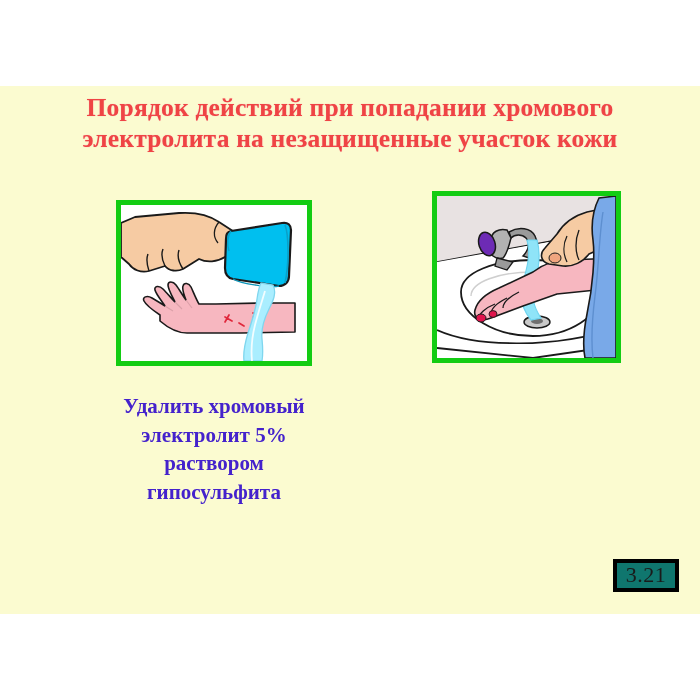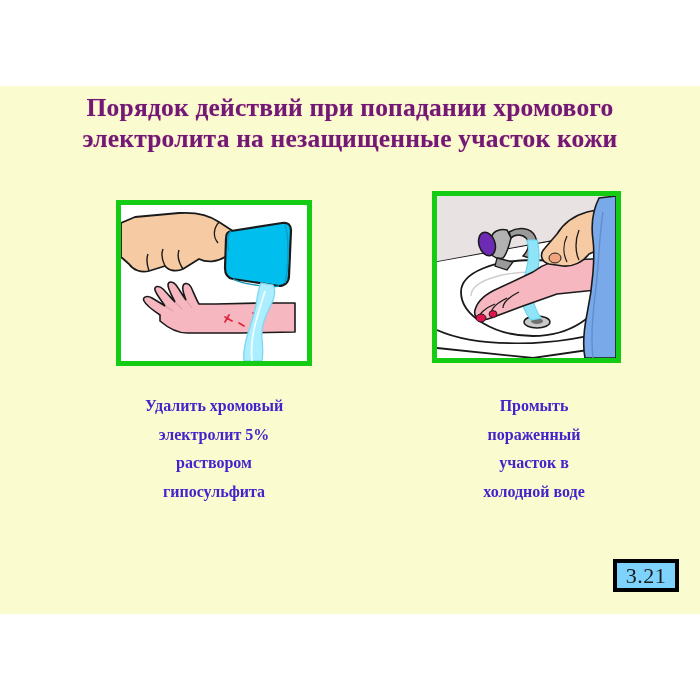--- a/index.html
+++ b/index.html
@@ -29,21 +29,21 @@
     left: 0;
     top: 6px;
     width: 700px;
     text-align: center;
   }
   .title-line {
     font-family: "Liberation Serif", "DejaVu Serif", serif;
     font-weight: bold;
     font-size: 25.5px;
     line-height: 31px;
-    color: #701a75;
+    color: #ef4444;
     letter-spacing: 0.2px;
     white-space: nowrap;
     text-shadow: 0 0 1px #f4a0ac;
   }
 
   
   .frame {
     position: absolute;
     border: 5px solid #13cc13;
     background: #ffffff;
@@ -57,41 +57,41 @@
     position: absolute;
     left: 0; top: 0; right: 0; bottom: 0;
   }
   .scene svg { display: block; width: 100%; height: 100%; }
 
   
   .caption {
     position: absolute;
     font-family: "Liberation Serif", "DejaVu Serif", serif;
     font-weight: bold;
-    font-size: 16px;
+    font-size: 21px;
     line-height: 28.5px;
     color: #4422cc;
     text-align: center;
     white-space: pre-line;
   }
   #caption-left  { left: 36px;  top: 306px; width: 356px; }
   #caption-right { left: 398px; top: 306px; width: 272px; }
 
   
   #page-number-box {
     position: absolute;
     left: 613px;
     top: 473px;
     width: 66px;
     height: 33px;
     border: 4px solid #000000;
-    background: #7dd3fc;
+    background: #0f766e;
     box-sizing: border-box;
     display: flex;
-    align-items: center;
+    align-items: flex-end;
     justify-content: center;
   }
   #page-number-text {
     font-family: "Liberation Serif", "DejaVu Serif", serif;
     font-size: 22px;
     font-weight: normal;
     color: #1a1a1a;
     letter-spacing: 0.5px;
   }
 </style>
@@ -213,22 +213,18 @@
         </g>
       </svg>
     </div>
   </div>
 
   <div class="caption" id="caption-left">Удалить хромовый
 электролит   5%
 раствором
 гипосульфита</div>
 
-  <div class="caption" id="caption-right">Промыть
-пораженный
-участок в
-холодной воде</div>
 
   <div id="page-number-box">
     <span id="page-number-text">3.21</span>
   </div>
 
 </div>
 
 </body></html>

